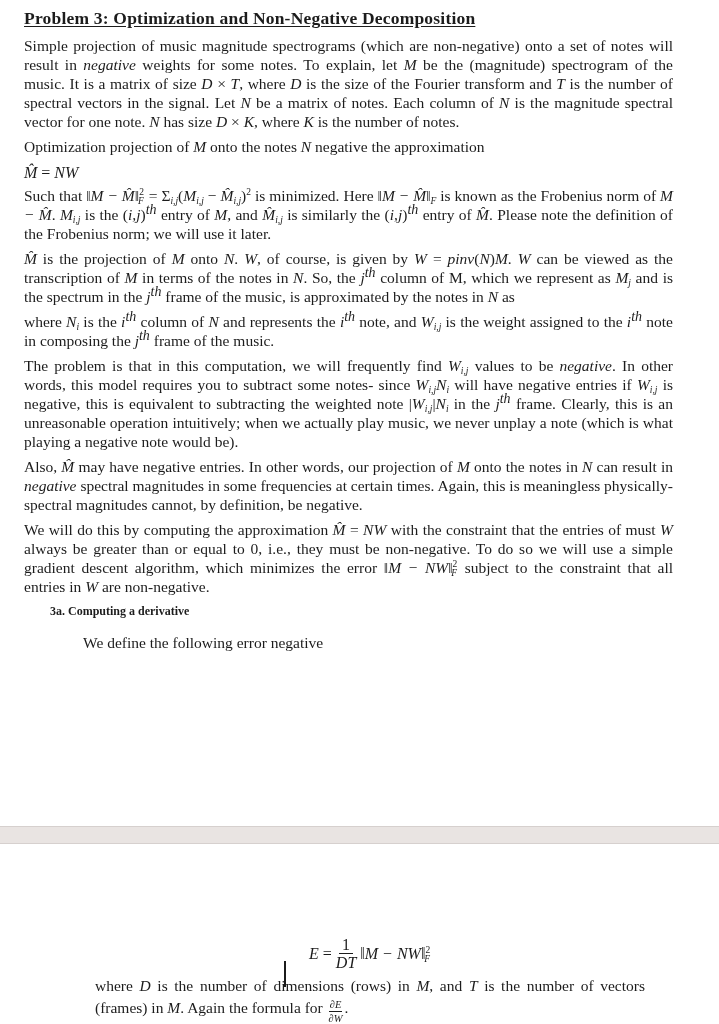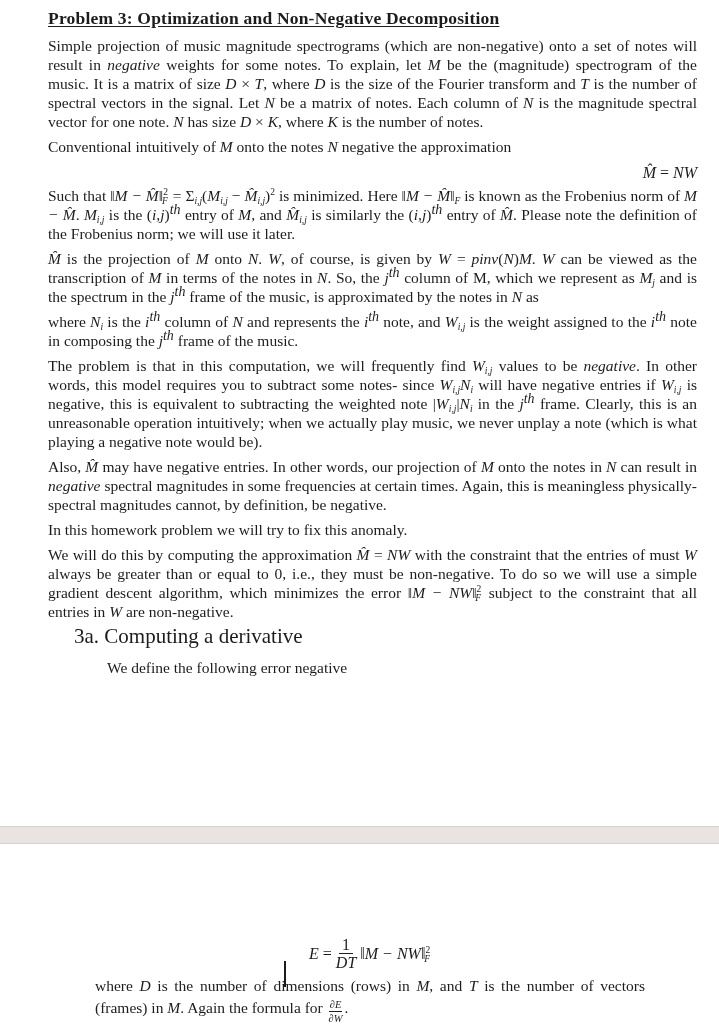--- a/index.html
+++ b/index.html
@@ -3,43 +3,43 @@
 <meta charset="utf-8">
 <style>
   * { margin:0; padding:0; box-sizing:border-box; }
   html,body { background:#ffffff; }
   .screen {
     position:relative; width:719px; height:1024px; overflow:hidden;
     background:var(--page_bg,#ffffff);
     color:var(--text,#1c1c1c);
     font-family:"Liberation Serif","DejaVu Serif",serif;
   }
-  .content { position:absolute; left:48px; width:649px; top:8px; }
+  .content { position:absolute; left:24px; width:649px; top:8px; }
   h1.title {
     font-size:17.5px; line-height:20px; font-weight:bold;
     text-decoration:underline; text-underline-offset:2px;
     margin-bottom:8px; letter-spacing:0.2px;
   }
   p.body { font-size:15.5px; line-height:19px; margin-bottom:6px; }
   .just { text-align:justify; }
   .lh21 { line-height:21px; }
   .mb2{margin-bottom:2px} .mb4{margin-bottom:4px} .mb6{margin-bottom:6px}
   .mb8{margin-bottom:8px}
-  h2.subhead { font-size:21px; line-height:19px; font-weight:normal; margin-left:26px; margin-bottom:12px; }
+  h2.subhead { font-size:12px; line-height:19px; font-weight:bold; margin-left:26px; margin-bottom:12px; }
   p.intro { margin-left:59px; }
 
   
   .r-i   { font-style:italic; }
   .r-sub { font-style:italic; font-size:9.5px; vertical-align:-3px; line-height:0; }
   .r-sup { font-size:9.5px; vertical-align:6px; line-height:0; }
   .r-supi{ font-style:italic; font-size:14px; vertical-align:6px; line-height:0; }
   .r-ssub{ font-style:italic; font-size:9.5px; vertical-align:-3px; line-height:0; margin-left:-6px; margin-right:1px; }
 
   
-  .formula { font-size:16px; text-align:right; }
+  .formula { font-size:16px; text-align:left; }
   .f1 { line-height:22px; margin-bottom:2px; }
   .f2 { display:flex; justify-content:center; align-items:center; height:42px; margin-bottom:12px; }
   .bigop { display:inline-flex; align-items:flex-end; margin:0 1px 0 6px; }
   .sigma { font-size:36px; line-height:34px; }
   .sigma-sub { font-size:10.5px; font-style:italic; transform:translateY(3px); }
   .f2 .rhs { margin-left:4px; }
 
   .frac { display:inline-flex; flex-direction:column; align-items:center; margin:0 4px; vertical-align:middle; }
   .frac .num { padding:0 3px; border-bottom:1px solid currentColor; line-height:17px; }
   .frac .den { line-height:17px; font-style:italic; }
@@ -65,38 +65,37 @@
 </head>
 <body>
 
 <div class="screen">
 
   <div class="content">
     <h1 class="title">Problem 3: Optimization and Non-Negative Decomposition</h1>
 
     <p class="body just mb6"><span>Simple projection of music magnitude spectrograms (which are non-negative) onto a set of notes will result in </span><span class="r-i">negative</span><span> weights for some notes. To explain, let </span><span class="r-i">M</span><span> be the (magnitude) spectrogram of the music. It is a matrix of size </span><span class="r-i">D</span><span> × </span><span class="r-i">T</span><span>, where </span><span class="r-i">D</span><span> is the size of the Fourier transform and </span><span class="r-i">T</span><span> is the number of spectral vectors in the signal. Let </span><span class="r-i">N</span><span> be a matrix of notes. Each column of </span><span class="r-i">N</span><span> is the magnitude spectral vector for one note. </span><span class="r-i">N</span><span> has size </span><span class="r-i">D</span><span> × </span><span class="r-i">K</span><span>, where </span><span class="r-i">K</span><span> is the number of notes.</span></p>
 
-    <p class="body mb2"><span>Conventional intuitively of </span><span class="r-i">M</span><span> onto the notes </span><span class="r-i">N</span><span> negative the approximation</span></p>
+    <p class="body mb2"><span>Optimization projection of </span><span class="r-i">M</span><span> onto the notes </span><span class="r-i">N</span><span> negative the approximation</span></p>
 
     <div class="formula f1">
       <span><span class="r-i">M̂</span><span> = </span><span class="r-i">NW</span></span>
     </div>
 
     <p class="body just lh21 mb8"><span>Such that </span><span>‖</span><span class="r-i">M − M̂</span><span>‖</span><span class="r-sup">2</span><span class="r-ssub">F</span><span> = Σ</span><span class="r-sub">i,j</span><span>(</span><span class="r-i">M</span><span class="r-sub">i,j</span><span> − </span><span class="r-i">M̂</span><span class="r-sub">i,j</span><span>)</span><span class="r-sup">2</span><span> is minimized. Here </span><span>‖</span><span class="r-i">M − M̂</span><span>‖</span><span class="r-sub">F</span><span> is known as the Frobenius norm of </span><span class="r-i">M − M̂</span><span>. </span><span class="r-i">M</span><span class="r-sub">i,j</span><span> is the (</span><span class="r-i">i,j</span><span>)</span><span class="r-supi">th</span><span> entry of </span><span class="r-i">M</span><span>, and </span><span class="r-i">M̂</span><span class="r-sub">i,j</span><span> is similarly the (</span><span class="r-i">i,j</span><span>)</span><span class="r-supi">th</span><span> entry of </span><span class="r-i">M̂</span><span>. Please note the definition of the Frobenius norm; we will use it later.</span></p>
 
     <p class="body just mb4"><span class="r-i">M̂</span><span> is the projection of </span><span class="r-i">M</span><span> onto </span><span class="r-i">N</span><span>. </span><span class="r-i">W</span><span>, of course, is given by </span><span class="r-i">W</span><span> = </span><span class="r-i">pinv</span><span>(</span><span class="r-i">N</span><span>)</span><span class="r-i">M</span><span>. </span><span class="r-i">W</span><span> can be viewed as the transcription of </span><span class="r-i">M</span><span> in terms of the notes in </span><span class="r-i">N</span><span>. So, the </span><span class="r-i">j</span><span class="r-supi">th</span><span> column of M, which we represent as </span><span class="r-i">M</span><span class="r-sub">j</span><span> and is the spectrum in the </span><span class="r-i">j</span><span class="r-supi">th</span><span> frame of the music, is approximated by the notes in </span><span class="r-i">N</span><span> as</span></p>
 
 
     <p class="body just mb8"><span>where </span><span class="r-i">N</span><span class="r-sub">i</span><span> is the </span><span class="r-i">i</span><span class="r-supi">th</span><span> column of </span><span class="r-i">N</span><span> and represents the </span><span class="r-i">i</span><span class="r-supi">th</span><span> note, and </span><span class="r-i">W</span><span class="r-sub">i,j</span><span> is the weight assigned to the </span><span class="r-i">i</span><span class="r-supi">th</span><span> note in composing the </span><span class="r-i">j</span><span class="r-supi">th</span><span> frame of the music.</span></p>
 
     <p class="body just mb8"><span>The problem is that in this computation, we will frequently find </span><span class="r-i">W</span><span class="r-sub">i,j</span><span> values to be </span><span class="r-i">negative</span><span>. In other words, this model requires you to subtract some notes- since </span><span class="r-i">W</span><span class="r-sub">i,j</span><span class="r-i">N</span><span class="r-sub">i</span><span> will have negative entries if </span><span class="r-i">W</span><span class="r-sub">i,j</span><span> is negative, this is equivalent to subtracting the weighted note </span><span>|</span><span class="r-i">W</span><span class="r-sub">i,j</span><span>|</span><span class="r-i">N</span><span class="r-sub">i</span><span> in the </span><span class="r-i">j</span><span class="r-supi">th</span><span> frame. Clearly, this is an unreasonable operation intuitively; when we actually play music, we never unplay a note (which is what playing a negative note would be).</span></p>
 
     <p class="body just mb6"><span>Also, </span><span class="r-i">M̂</span><span> may have negative entries. In other words, our projection of </span><span class="r-i">M</span><span> onto the notes in </span><span class="r-i">N</span><span> can result in </span><span class="r-i">negative</span><span> spectral magnitudes in some frequencies at certain times. Again, this is meaningless physically- spectral magnitudes cannot, by definition, be negative.</span></p>
 
-    <p class="body mb6"><span>In this homework problem we will try to fix this anomaly.</span></p>
 
     <p class="body just mb6"><span>We will do this by computing the approximation </span><span class="r-i">M̂</span><span> = </span><span class="r-i">NW</span><span> with the constraint that the entries of must </span><span class="r-i">W</span><span> always be greater than or equal to 0, i.e., they must be non-negative. To do so we will use a simple gradient descent algorithm, which minimizes the error </span><span>‖</span><span class="r-i">M − NW</span><span>‖</span><span class="r-sup">2</span><span class="r-ssub">F</span><span> subject to the constraint that all entries in </span><span class="r-i">W</span><span> are non-negative.</span></p>
 
     <h2 class="subhead">3a. Computing a derivative</h2>
 
     <p class="body intro">We define the following error negative</p>
   </div>
 
   <div class="separator"></div>
 

